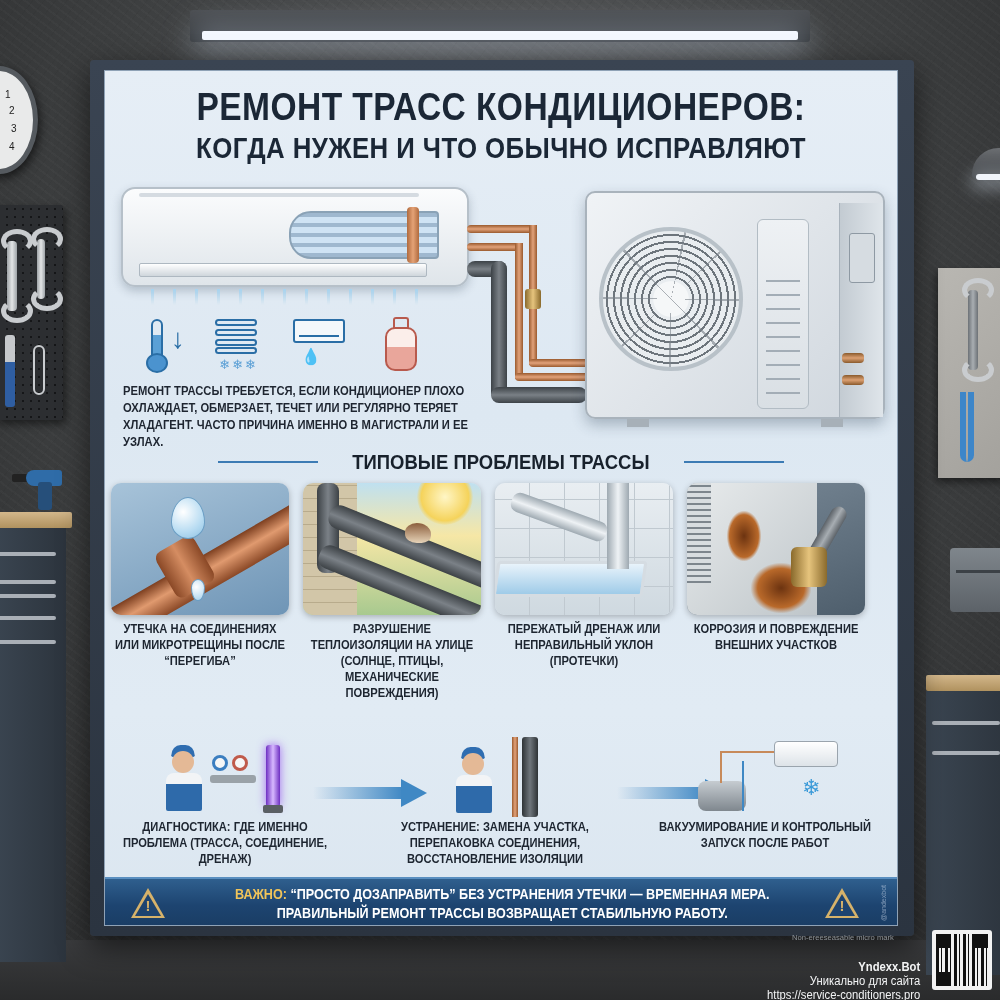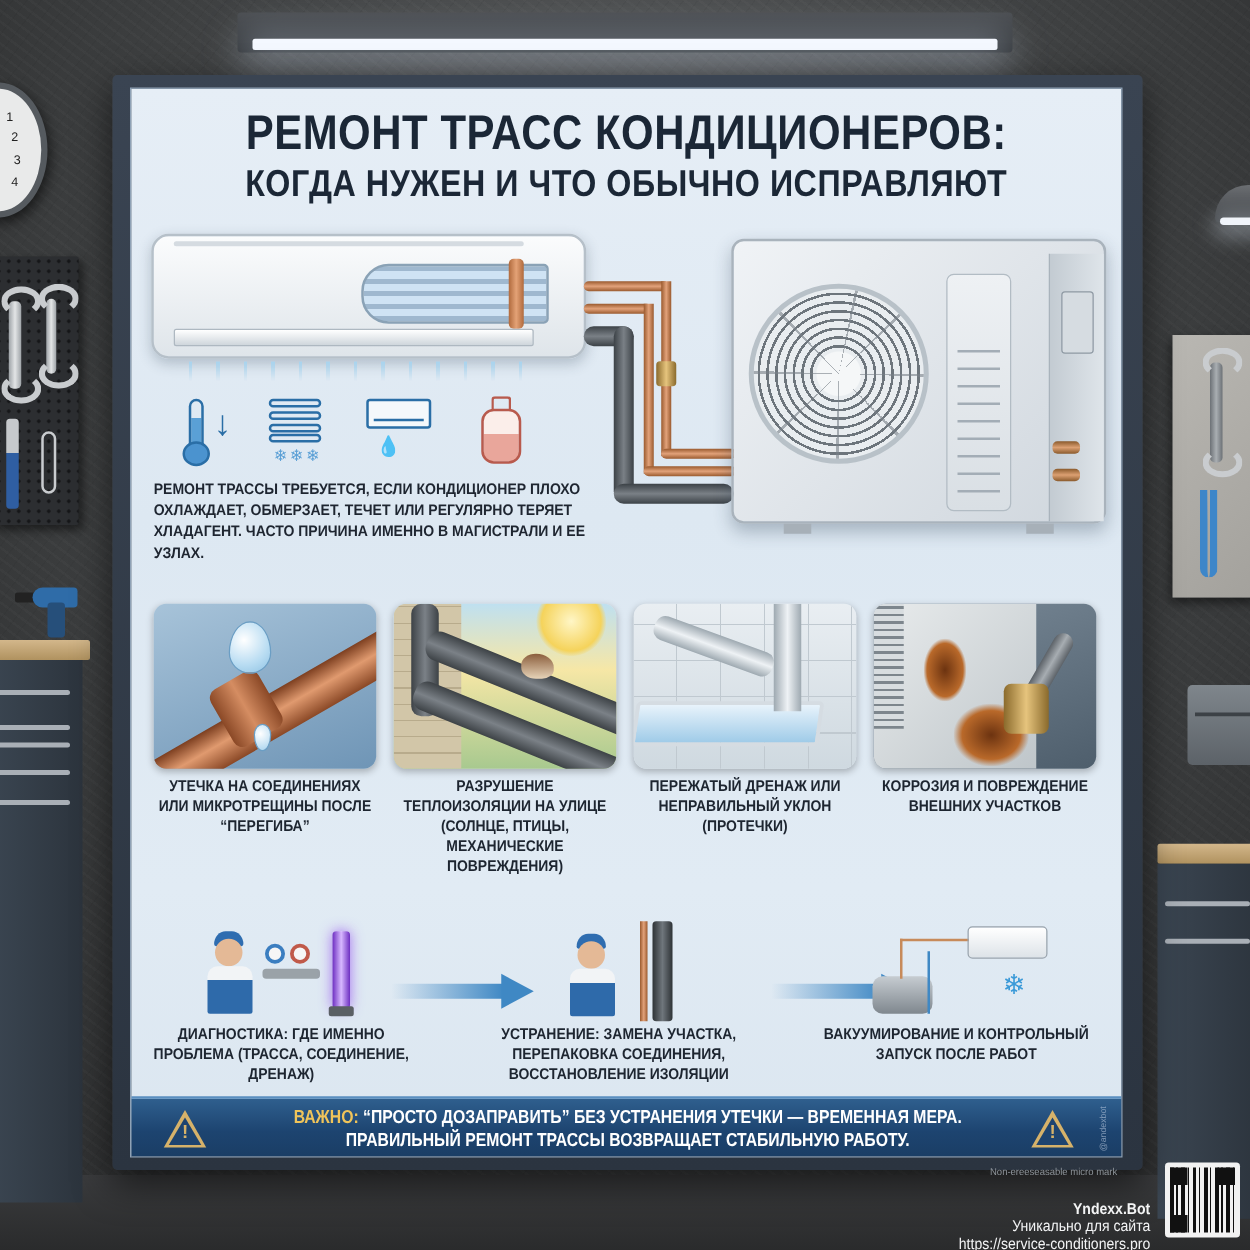--- a/index.html
+++ b/index.html
@@ -193,21 +193,21 @@
   }
 
   
   .section-hdr { position:absolute; left: 0; right: 0; height: 30px; display:flex; align-items:center; justify-content:center; gap: 14px; }
   .section-hdr .line { width: 100px; height: 2px; background: #3c7bb4; }
   .section-hdr .txt { font-weight: 700; font-size: 21px; color: #18212c; transform: scaleX(0.88); white-space: nowrap; }
   .hdr1 { top: 376px; }
   .hdr2 { top: 628px; }
 
   
-  .cards { position:absolute; left: 14px; top: 412px; width: 770px; height: 210px; }
+  .cards { position:absolute; left: 2px; top: 412px; width: 770px; height: 210px; }
   .card { position:absolute; top: 0; width: 178px; }
   .card .img { position:absolute; left: 0; top: 0; width: 178px; height: 132px; border-radius: 10px; overflow: hidden; box-shadow: 0 2px 6px rgba(0,0,0,0.25); }
   .card .cap { position:absolute; left: -10px; top: 138px; width: 198px; text-align: center; font-weight: 700; font-size: 12.4px; line-height: 16px; color:#1d2530; transform: scaleX(0.9); }
   .c1 { left: 4px; } .c2 { left: 196px; } .c3 { left: 388px; } .c4 { left: 580px; }
   .img1 { background: linear-gradient(160deg, #a7c3d9, #6f95b6); }
   .img1 .cp { position:absolute; left: -20px; top: 70px; width: 240px; height: 34px; transform: rotate(-30deg); background: linear-gradient(#7d3f20,#e09a6f 45%,#8a4826); border-radius: 16px; }
   .img1 .joint { position:absolute; left: 52px; top: 58px; width: 44px; height: 52px; transform: rotate(-30deg); background: linear-gradient(90deg,#8a4826,#d58d62,#8a4826); border-radius: 8px; }
   .img1 .drop { position:absolute; left: 60px; top: 14px; width: 34px; height: 42px; border-radius: 50% 50% 50% 50%/60% 60% 40% 40%; background: radial-gradient(circle at 35% 35%, #ffffff, #b8dcf2 60%, #8dc1e2); border: 1px solid #6b9ec4; }
   .img1 .drop2 { position:absolute; left: 80px; top: 96px; width: 14px; height: 22px; border-radius: 50% 50% 50% 50%/40% 40% 60% 60%; background: radial-gradient(circle at 35% 35%, #fff, #a5d2ee); border: 1px solid #6b9ec4; }
   .img2 { background: linear-gradient(180deg, #bfe0f0, #f6e7a6 40%, #a8c98f 100%); }
@@ -399,20 +399,25 @@
       <div class="drops">💧</div>
     </div>
     <div class="sym-icon gas">
       <div class="valve"></div>
         <div class="cyl"></div>
     </div>
   </div>
 
   <div class="intro">РЕМОНТ ТРАССЫ ТРЕБУЕТСЯ, ЕСЛИ КОНДИЦИОНЕР ПЛОХО ОХЛАЖДАЕТ, ОБМЕРЗАЕТ, ТЕЧЕТ ИЛИ РЕГУЛЯРНО ТЕРЯЕТ ХЛАДАГЕНТ. ЧАСТО ПРИЧИНА ИМЕННО В МАГИСТРАЛИ И ЕЕ УЗЛАХ.</div>
 
+  <div class="section-hdr hdr1">
+    <span class="line"></span>
+    <span class="txt">ТИПОВЫЕ ПРОБЛЕМЫ ТРАССЫ</span>
+    <span class="line"></span>
+  </div>
 
   <div class="cards">
     <div class="card c1">
       <div class="img img1">
         <div class="cp"></div>
           <div class="joint"></div>
           <div class="drop"></div>
           <div class="drop2"></div>
       </div>
       <div class="cap">УТЕЧКА НА СОЕДИНЕНИЯХ ИЛИ МИКРОТРЕЩИНЫ ПОСЛЕ “ПЕРЕГИБА”</div>

